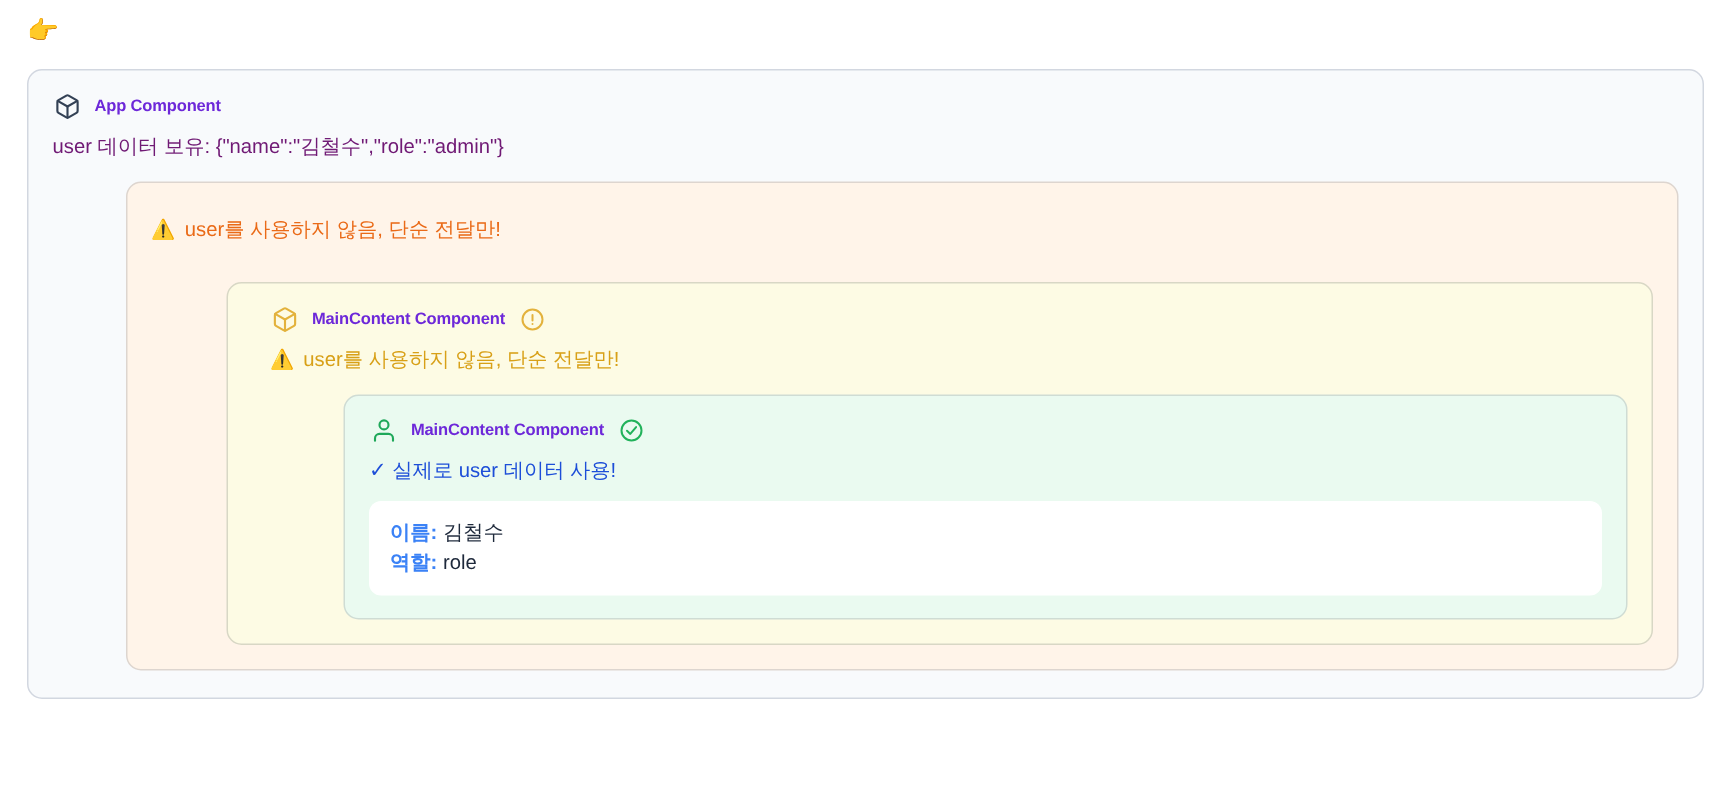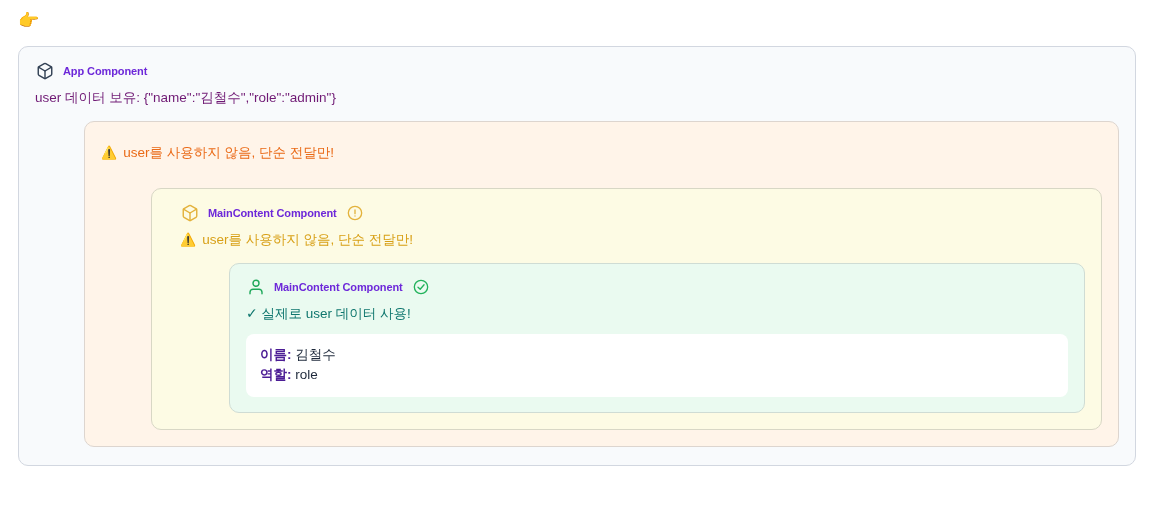--- a/index.html
+++ b/index.html
@@ -137,38 +137,38 @@
   .main-box .comp-note.warn { color: #d8a017; }
 
   
   .profile-box {
     background: #eafaf0;
     border-color: #cfdcd4;
     margin-left: 49px;
     margin-top: 14px;
     padding: 13px 16px 15px 16px;
   }
-  .profile-box .comp-note.ok { color: #0f766e; }
+  .profile-box .comp-note.ok { color: #1d4ed8; }
 
   
   .data-card {
     background: #ffffff;
     border-radius: 8px;
     margin-top: 11px;
     padding: 11px 14px 12px 14px;
     box-sizing: border-box;
   }
   .data-row {
     font-size: 13.5px;
     line-height: 20px;
     color: #1e293b;
   }
   .data-row b {
     font-weight: bold;
-    color: #4c1d95;
+    color: #3b82f6;
   }
   .data-row .val { font-weight: normal; }
 </style>
 </head>
 <body>
 
 <div class="page">
 
   <div class="page-title">
     <span class="emoji">👉</span>

